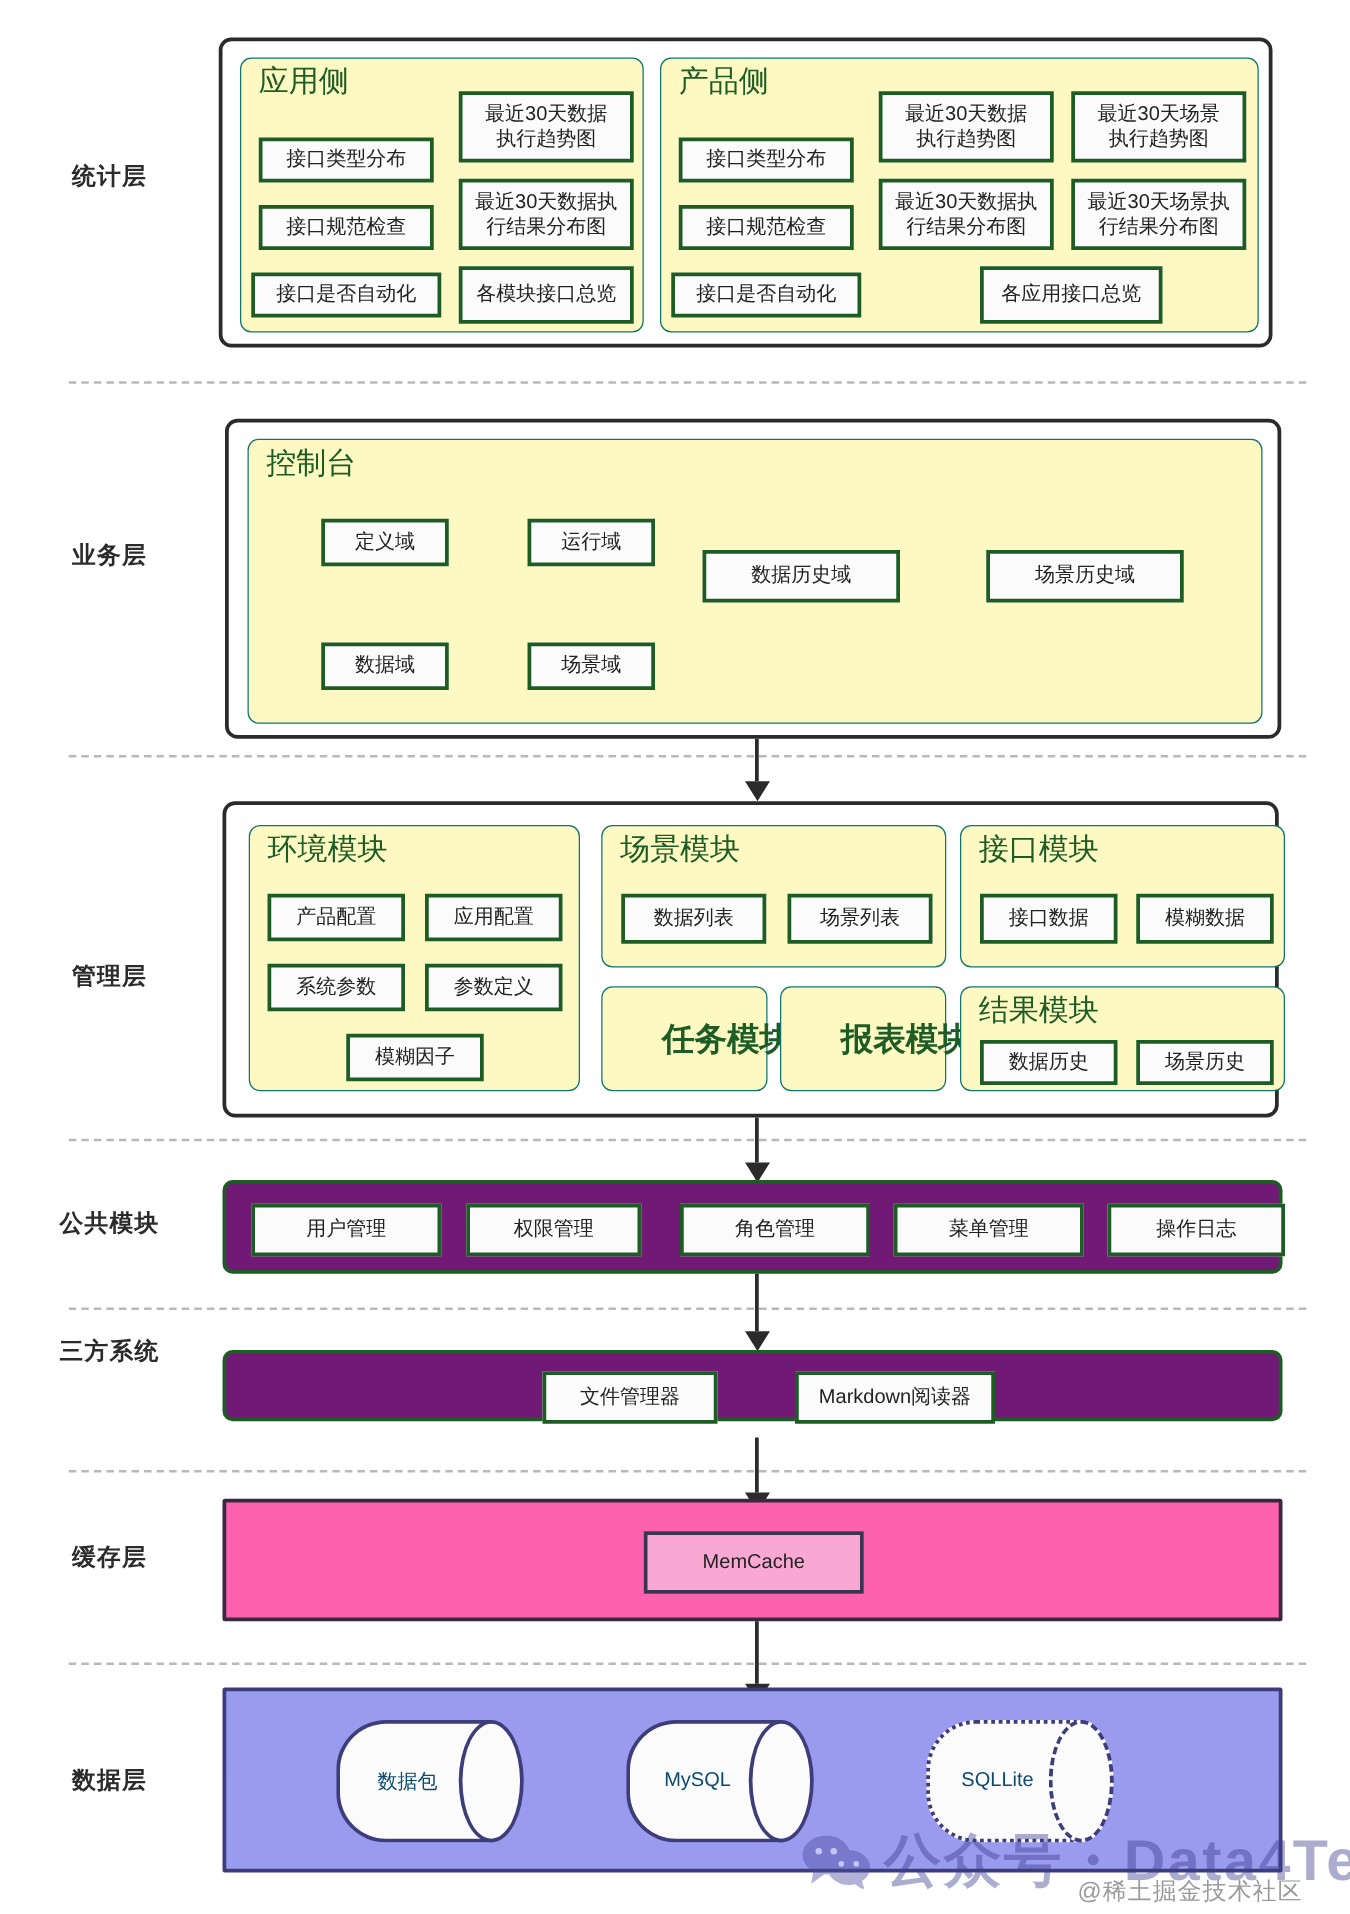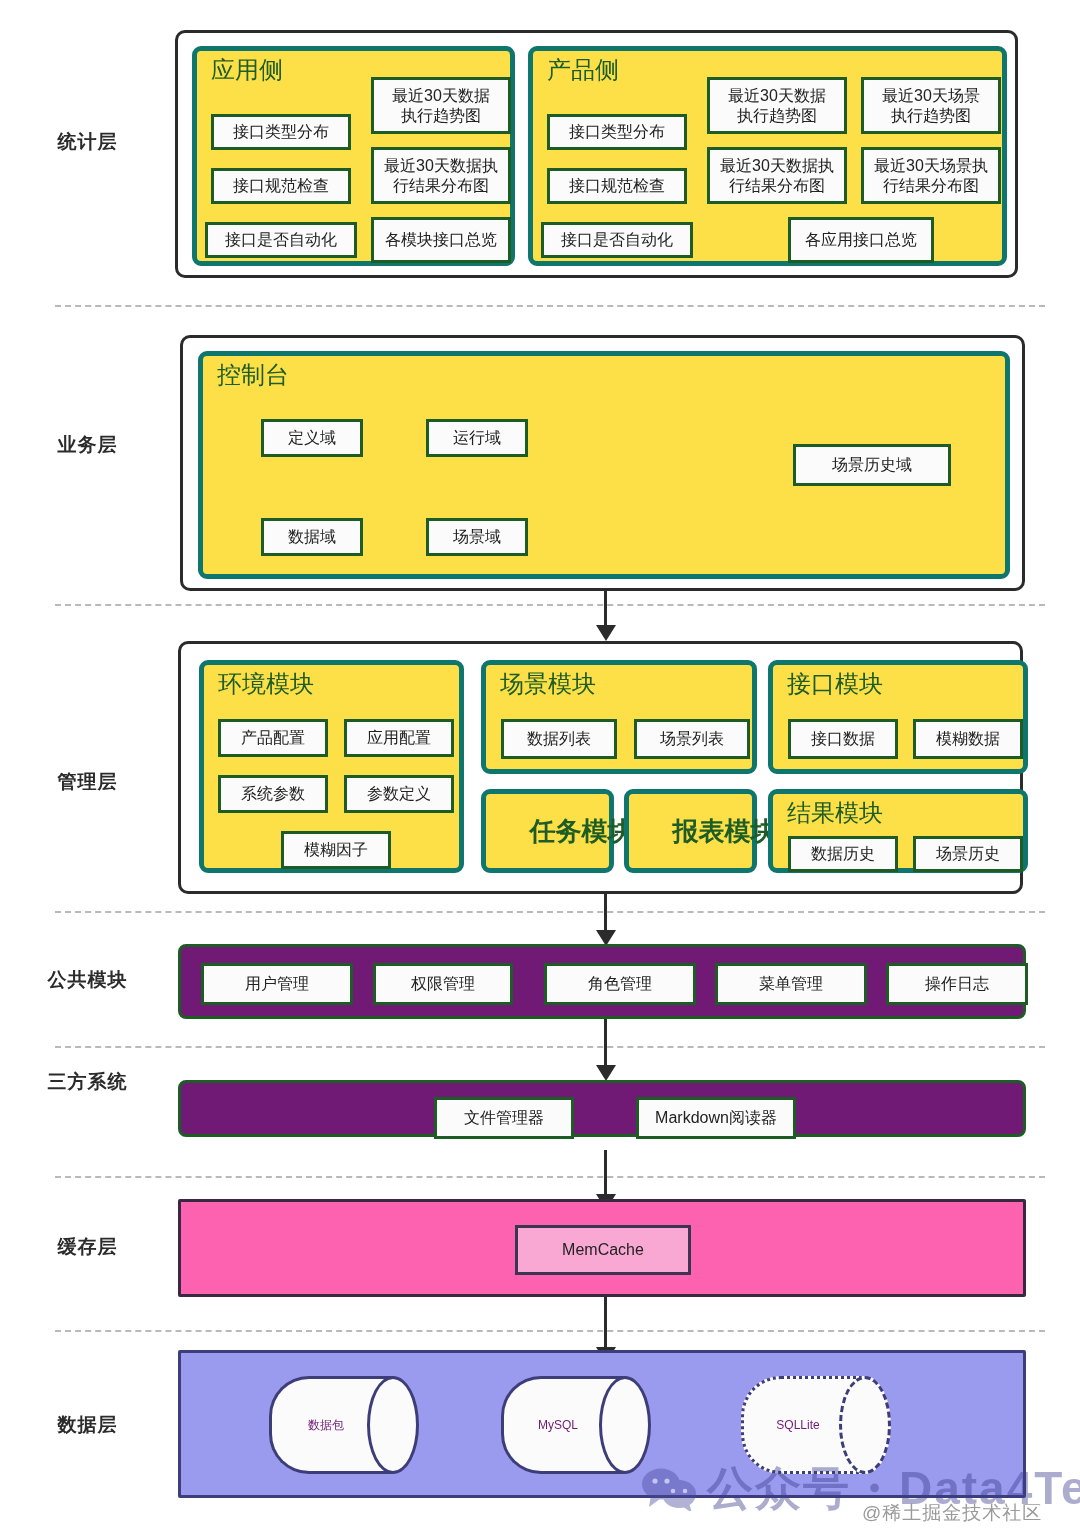--- a/index.html
+++ b/index.html
@@ -43,22 +43,22 @@
     position:absolute;
     background:#ffffff;
     border:3px solid #2b2b2b;
     border-radius:10px;
     box-sizing:border-box;
   }
 
   
   .grp{
     position:absolute;
-    background:#fde047;
-    border:5px solid #0f766e;
+    background:#fef9c3;
+    border:1px solid #0f766e;
     border-radius:9px;
     box-sizing:border-box;
   }
   .grp-title{
     position:absolute;
     left:14px;
     top:6px;
     font-size:24px;
     font-weight:normal;
     color:#1d5c25;
@@ -148,22 +148,22 @@
     box-sizing:border-box;
   }
   .cyl .label{
     position:absolute;
     left:0;top:0;
     width:calc(100% - 36px);
     height:100%;
     display:flex;
     align-items:center;
     justify-content:center;
-    font-size:12px;
-    color:#701a75;
+    font-size:16px;
+    color:#0c4a6e;
     z-index:3;
   }
   .cyl.dashed .body{border-style:dotted;border-right:none;}
   .cyl.dashed .cap{border-style:dashed;}
 
   
   .wm{
     position:absolute;
     display:flex;
     align-items:center;
@@ -238,20 +238,21 @@
 行结果分布图</div>
       <div class="node" style="left:255px;top:166px;width:146px;height:46px">各应用接口总览</div>
     </div>
   </div>
 
   <div class="outer" style="left:180px;top:335px;width:845px;height:256px">
     <div class="grp" style="left:15px;top:13px;width:812px;height:228px">
       <div class="grp-title">控制台</div>
       <div class="node" style="left:58px;top:63px;width:102px;height:38px">定义域</div>
       <div class="node" style="left:223px;top:63px;width:102px;height:38px">运行域</div>
+      <div class="node" style="left:363px;top:88px;width:158px;height:42px">数据历史域</div>
       <div class="node" style="left:590px;top:88px;width:158px;height:42px">场景历史域</div>
       <div class="node" style="left:58px;top:162px;width:102px;height:38px">数据域</div>
       <div class="node" style="left:223px;top:162px;width:102px;height:38px">场景域</div>
     </div>
   </div>
 
   <div class="arrow" style="left:604px;top:591px;height:50px">
     <div class="shaft" style="height:34px"></div>
     <div class="head" style="top:34px"></div>
   </div>

